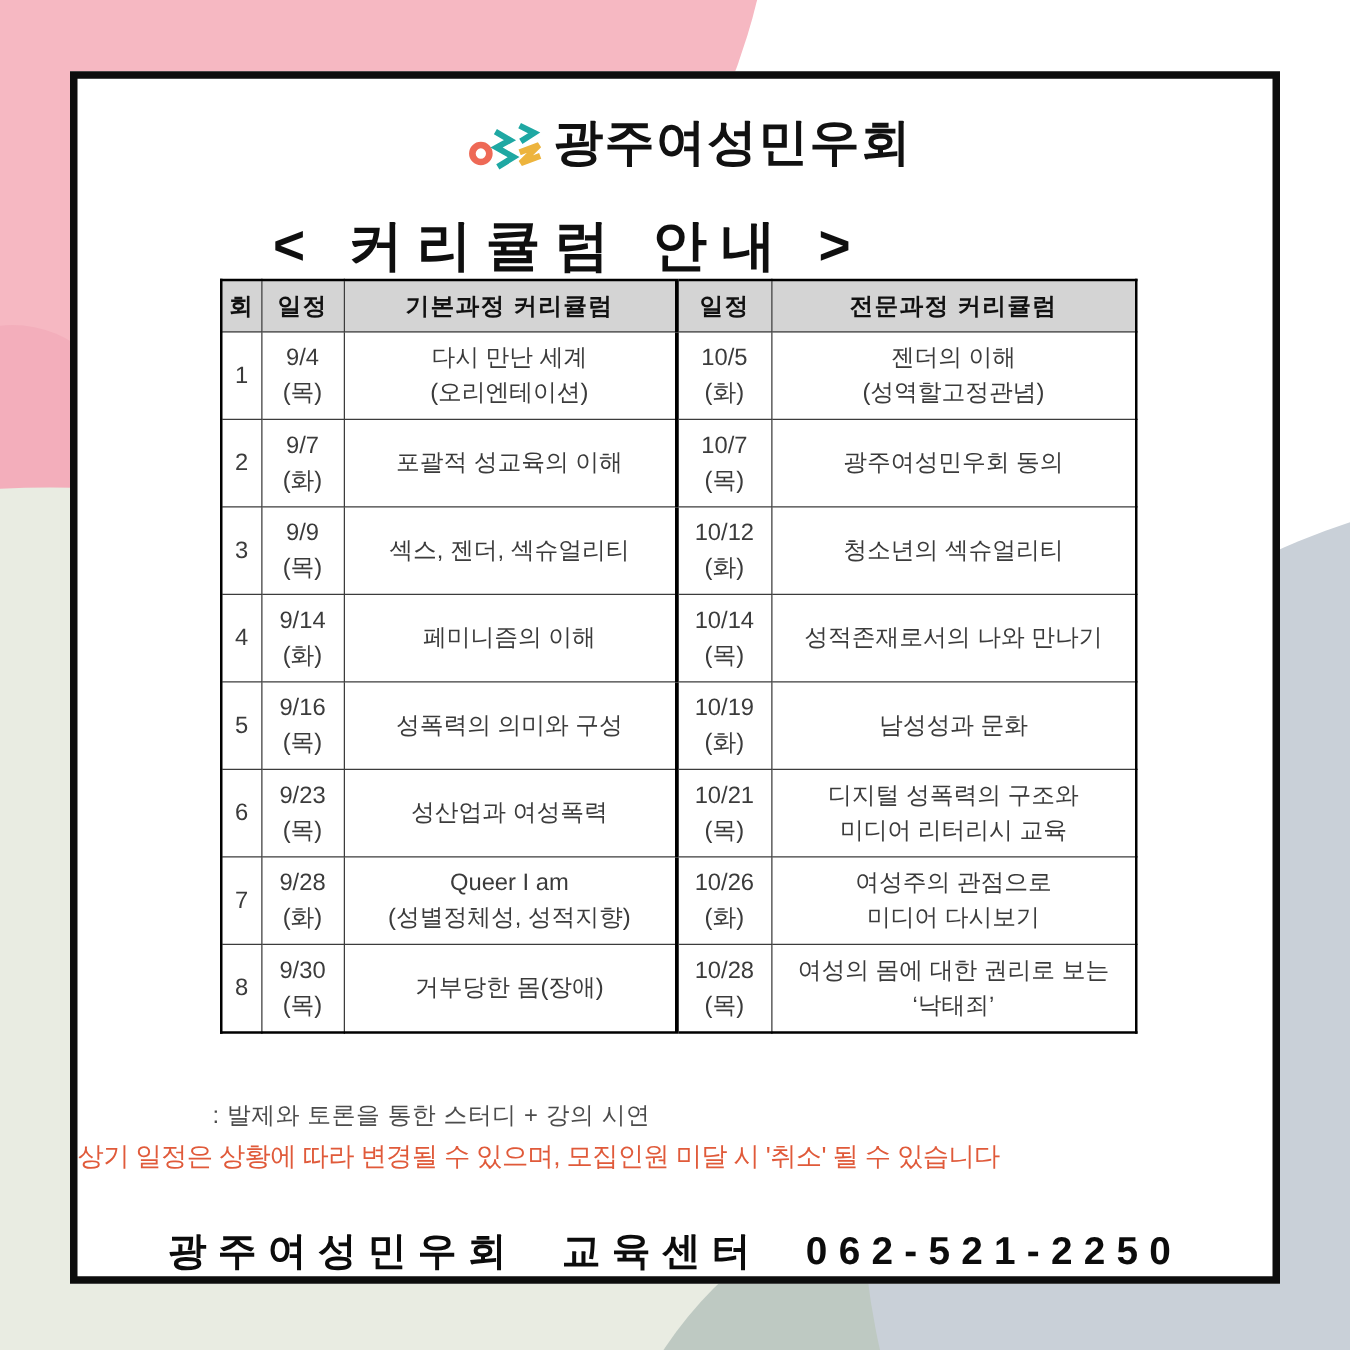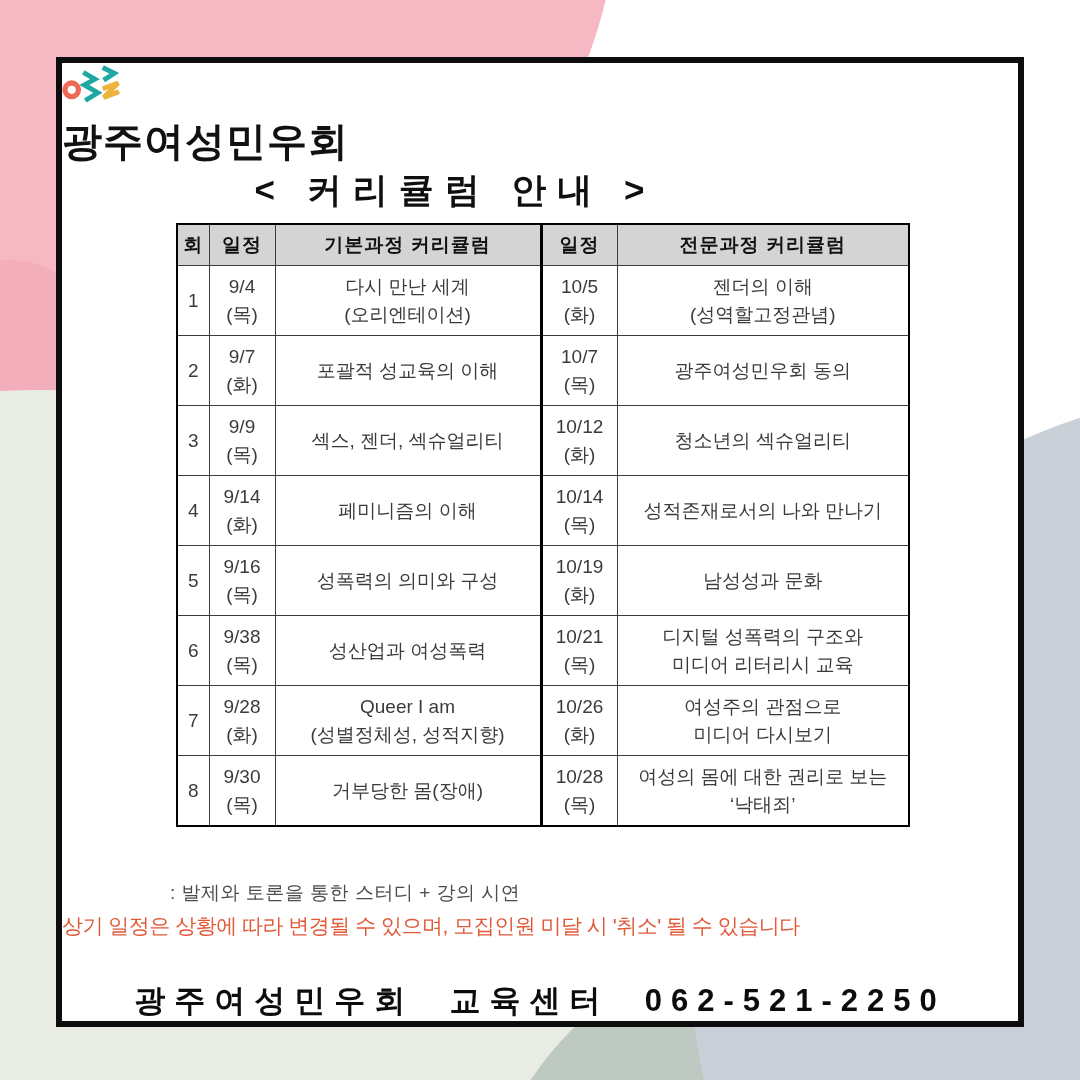--- a/index.html
+++ b/index.html
@@ -17,30 +17,30 @@
   .blob-bluegray{left:690px;top:390px;width:1130px;height:1130px;background:#c9d0d8;}
 
   
   .card{
     position:absolute;left:56px;top:57px;width:956px;height:958px;
     background:#ffffff;border:6px solid #0d0d0d;z-index:2;
   }
   .card-inner{position:relative;width:100%;height:100%;}
 
   
-  .logo-row{position:absolute;left:0;top:24px;width:100%;height:54px;
-    display:flex;align-items:flex-start;justify-content:center;gap:6px;flex-direction:column;}
+  .logo-row{position:absolute;left:12px;top:24px;width:100%;height:54px;
+    display:flex;align-items:flex-end;justify-content:center;gap:6px;}
   .logo-icon{width:62px;height:48px;flex:0 0 auto;}
   .logo-text{font-size:40px;font-weight:700;color:#111;letter-spacing:1px;}
 
   
   .title-row{position:absolute;left:0;top:104px;width:100%;height:50px;}
   .main-title{
     position:absolute;left:393px;top:0;transform:translateX(-50%);
-    font-size:35px;font-weight:800;color:#0f0f0f;letter-spacing:11px;white-space:nowrap;
+    font-size:44px;font-weight:800;color:#0f0f0f;letter-spacing:11px;white-space:nowrap;
   }
   .title-note{
     position:absolute;right:113px;top:14px;
     font-size:18px;font-weight:700;color:#111;white-space:nowrap;letter-spacing:-0.5px;
   }
 
   
   .sched-table{
     position:absolute;left:114px;top:160px;border-collapse:collapse;
     table-layout:fixed;background:#fff;border:2px solid #000;
@@ -168,21 +168,21 @@
         <td>9/16
 (목)</td>
         <td>성폭력의 의미와 구성</td>
         <td class="grp">10/19
 (화)</td>
         <td>남성성과 문화</td>
       </tr>
 
       <tr>
         <td class="c-no">6</td>
-        <td>9/38
+        <td>9/23
 (목)</td>
         <td>성산업과 여성폭력</td>
         <td class="grp">10/21
 (목)</td>
         <td>디지털 성폭력의 구조와
 미디어 리터리시 교육</td>
       </tr>
 
       <tr>
         <td class="c-no">7</td>

